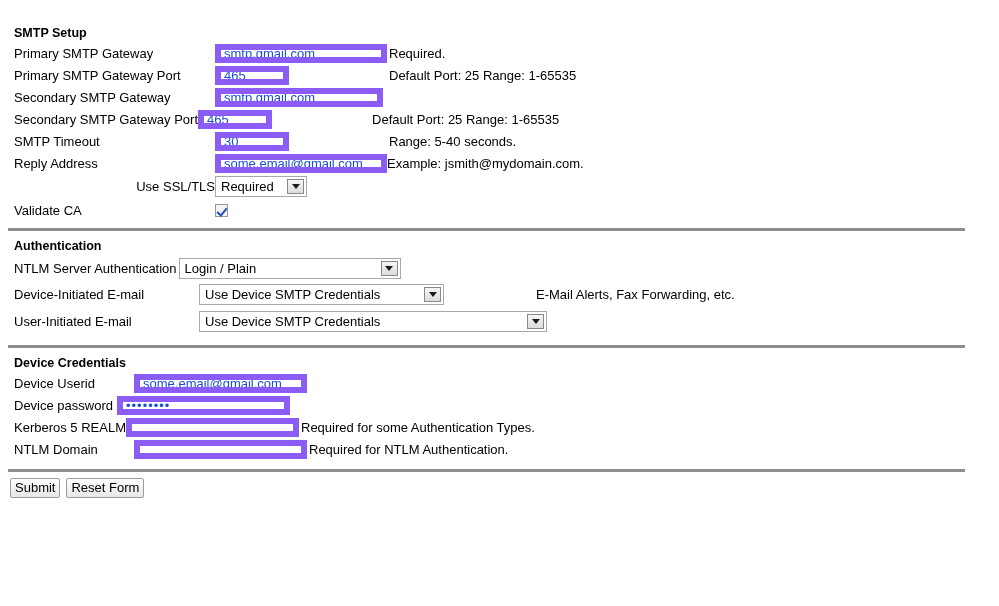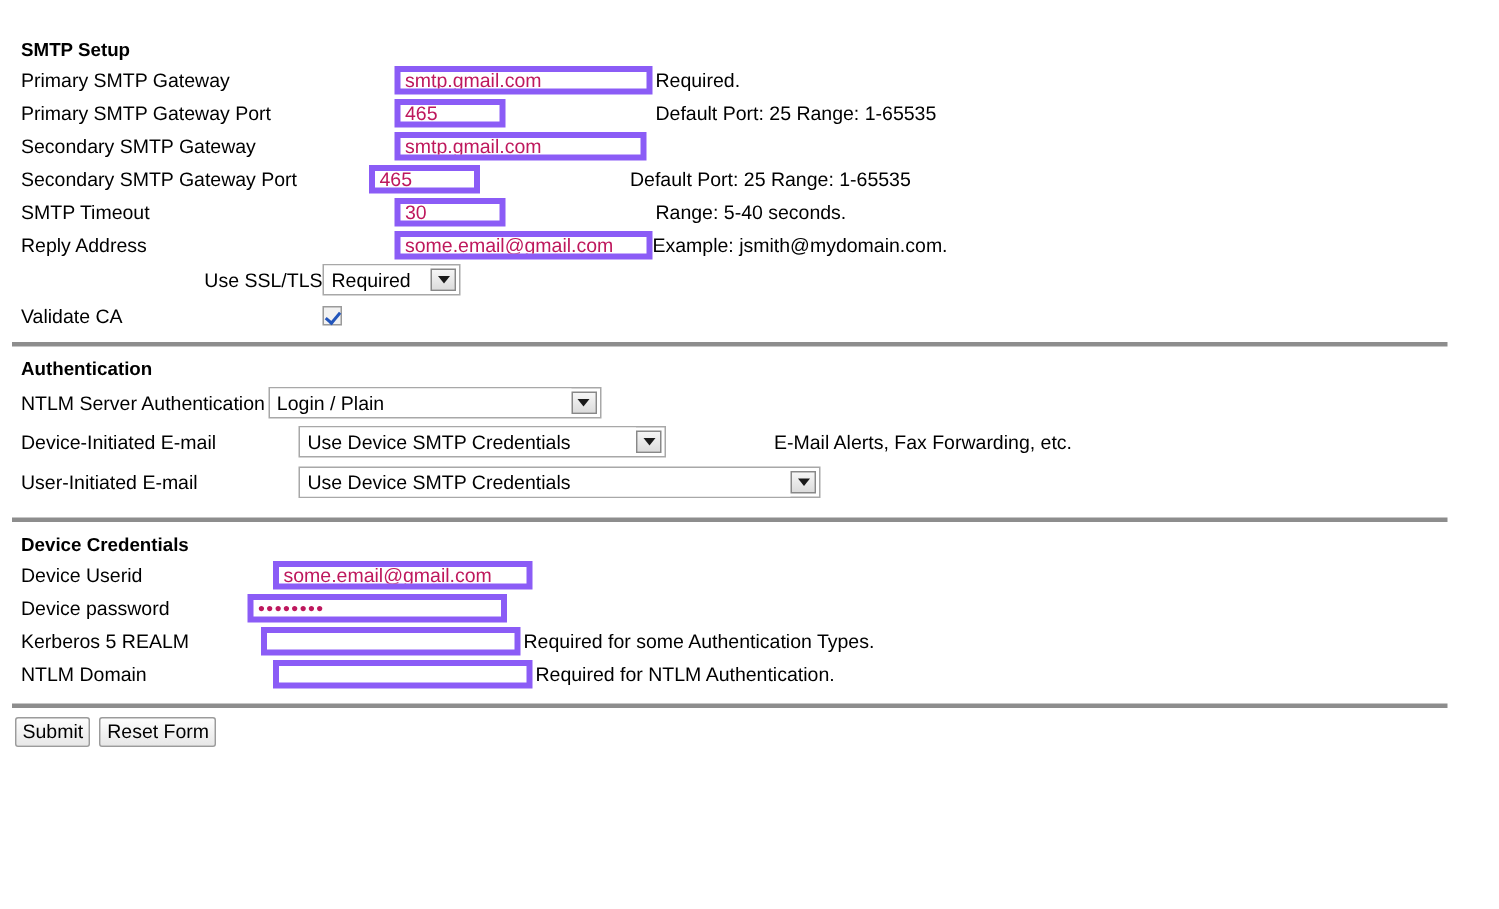--- a/index.html
+++ b/index.html
@@ -46,31 +46,30 @@
   }
   .fhelp {
     font-size: 13px;
     color: #000;
     line-height: 1;
     white-space: nowrap;
   }
 
   
   .tinput {
-    border: 4px solid #8b5cf6;
+    border: 6px solid #8b5cf6;
     background: #ffffff;
     height: 19px;
     font-family: "Liberation Sans", sans-serif;
     font-size: 13px;
-    color: #be185d;
+    color: #1d4ed8;
     padding: 0 1px 0 3px;
     outline: none;
     line-height: 17px;
     border-radius: 0;
-    margin-left: 48px;
   }
   .tinput::placeholder { color: #8a8a8a; }
 
   
   .cbox {
     width: 13px; height: 13px;
     border: 1px solid #9a9a9a;
     background: #f2f2f2;
     display: inline-block;
     position: relative;
@@ -220,21 +219,21 @@
     </div>
 
     <div class="frow" style="height:27px;">
       <span class="flabel" style="width:195px;">Device-Initiated E-mail</span>
       <div class="sel" style="width:245px;">
         <span class="sel-text">Use Device SMTP Credentials</span>
         <span class="sel-arrow">
             <i></i>
           </span>
       </div>
-      <span class="fhelp" style="margin-left:72px;">E-Mail Alerts, Fax Forwarding, etc.</span>
+      <span class="fhelp" style="margin-left:92px;">E-Mail Alerts, Fax Forwarding, etc.</span>
     </div>
 
     <div class="frow" style="height:27px;">
       <span class="flabel" style="width:195px;">User-Initiated E-mail</span>
       <div class="sel" style="width:348px;">
         <span class="sel-text">Use Device SMTP Credentials</span>
         <span class="sel-arrow">
             <i></i>
           </span>
       </div>

